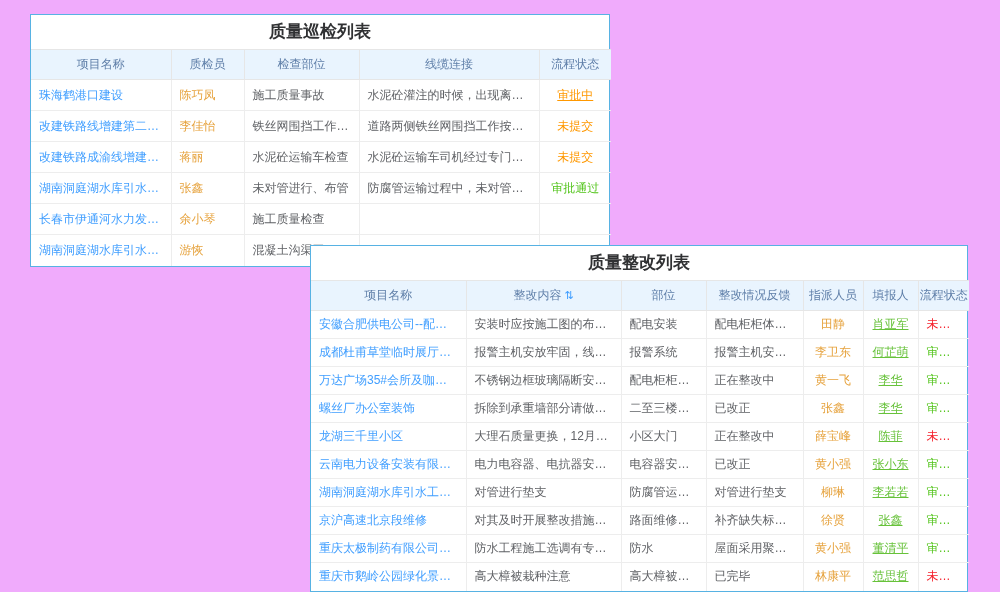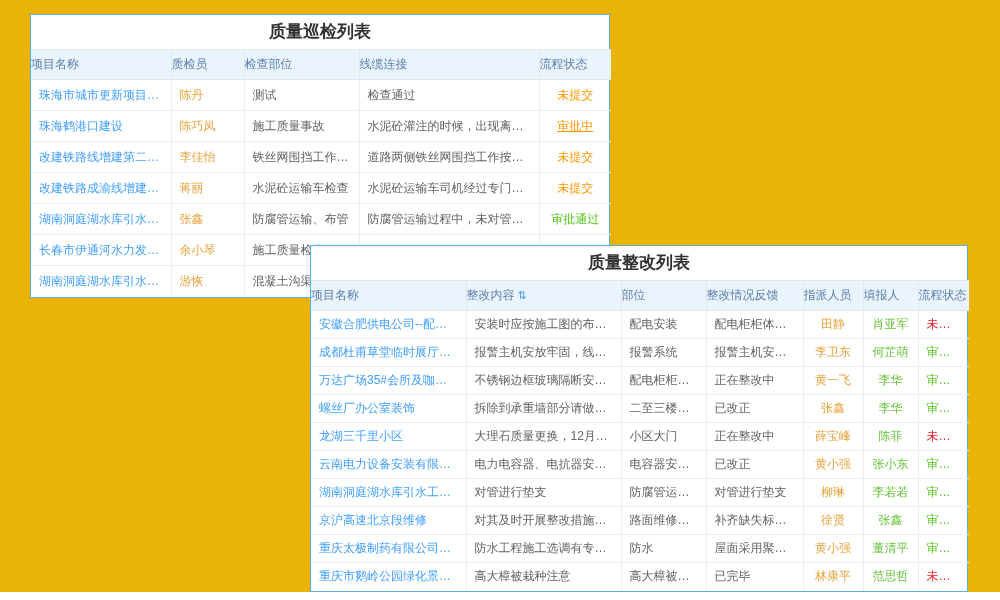--- a/index.html
+++ b/index.html
@@ -1,44 +1,44 @@
 <!DOCTYPE html>
 <html style="--link: #409eff; --orange: #e6a23c; --green: #67c23a; --panel-border: #57b2e3; --header-bg: #e9f4fe; --header-text: #5e7ea8;"><head>
 <meta charset="utf-8">
 <style>
   * { margin:0; padding:0; box-sizing:border-box; }
   html, body { width:1000px; height:600px; background:#ffffff; font-family:"Liberation Sans", sans-serif; }
-  .stage { position:relative; width:1000px; height:592px; background:#eab308; overflow:hidden; }
+  .stage { position:relative; width:1000px; height:592px; background:#f0abfc; overflow:hidden; }
 
   .panel { position:absolute; background:#ffffff; border:1px solid var(--panel-border,#57b2e3); }
   .panel-inspection { left:30px; top:14px; width:580px; z-index:1; }
   .panel-rectify   { left:310px; top:245px; width:658px; z-index:2; }
 
   .panel-title { height:34px; line-height:34px; text-align:center; font-size:17px; font-weight:bold; color:#303133; }
 
   table { width:100%; border-collapse:collapse; table-layout:fixed; font-size:12px; }
   th {
     background:var(--header-bg,#e9f4fe); color:var(--header-text,#5e7ea8);
-    font-weight:normal; height:30px; text-align:left;
+    font-weight:normal; height:30px; text-align:center;
     border-top:1px solid #e6e6e6; border-right:1px solid #e6e6e6; border-bottom:1px solid #e6e6e6;
     white-space:nowrap; overflow:hidden;
   }
   th:last-child { border-right:none; }
   td {
     height:31px; color:#606266; padding:0 8px;
     border-right:1px solid #ededed; border-bottom:1px solid #ededed;
     white-space:nowrap; overflow:hidden; text-overflow:ellipsis;
   }
   td:last-child { border-right:none; }
   tbody tr:last-child td { border-bottom:none; }
   .panel-rectify td { height:28px; }
 
   .cell-link   { color:var(--link,#409eff); cursor:pointer; }
   .cell-orange { color:var(--orange,#e6a23c); }
-  .cell-green  { color:var(--green,#67c23a); }
+  .cell-green  { color:var(--green,#67c23a);text-decoration:underline; }
   .cell-center { text-align:center; }
   .cell-status { text-align:center; }
   .sort-icon { color:var(--link,#409eff); margin-left:3px; font-size:11px; cursor:pointer; }
 </style>
 </head>
 <body>
 
 <div class="stage">
 
   <section class="panel panel-inspection">
@@ -55,27 +55,20 @@
         <tr>
           <th>项目名称</th>
           <th>质检员</th>
           <th>检查部位</th>
           <th>线缆连接</th>
           <th>流程状态</th>
         </tr>
       </thead>
       <tbody id="inspection-body">
           <tr>
-            <td class="cell-link">珠海市城市更新项目紫...</td>
-            <td class="cell-orange">陈丹</td>
-            <td>测试</td>
-            <td>检查通过</td>
-            <td class="cell-status" style="color: rgb(255, 152, 0);">未提交</td>
-          </tr>
-          <tr>
             <td class="cell-link">珠海鹤港口建设</td>
             <td class="cell-orange">陈巧凤</td>
             <td>施工质量事故</td>
             <td>水泥砼灌注的时候，出现离析现象</td>
             <td class="cell-status" style="color: rgb(255, 152, 0); text-decoration: underline;">审批中</td>
           </tr>
           <tr>
             <td class="cell-link">改建铁路线增建第二线...</td>
             <td class="cell-orange">李佳怡</td>
             <td>铁丝网围挡工作检查</td>
@@ -85,21 +78,21 @@
           <tr>
             <td class="cell-link">改建铁路成渝线增建第...</td>
             <td class="cell-orange">蒋丽</td>
             <td>水泥砼运输车检查</td>
             <td>水泥砼运输车司机经过专门培训...</td>
             <td class="cell-status" style="color: rgb(255, 152, 0);">未提交</td>
           </tr>
           <tr>
             <td class="cell-link">湖南洞庭湖水库引水工...</td>
             <td class="cell-orange">张鑫</td>
-            <td>防腐管运输、布管</td>
+            <td>未对管进行、布管</td>
             <td>防腐管运输过程中，未对管进行...</td>
             <td class="cell-status" style="color: rgb(82, 196, 26);">审批通过</td>
           </tr>
           <tr>
             <td class="cell-link">长春市伊通河水力发电...</td>
             <td class="cell-orange">余小琴</td>
             <td>施工质量检查</td>
             <td></td>
             <td class="cell-status"></td>
           </tr>

